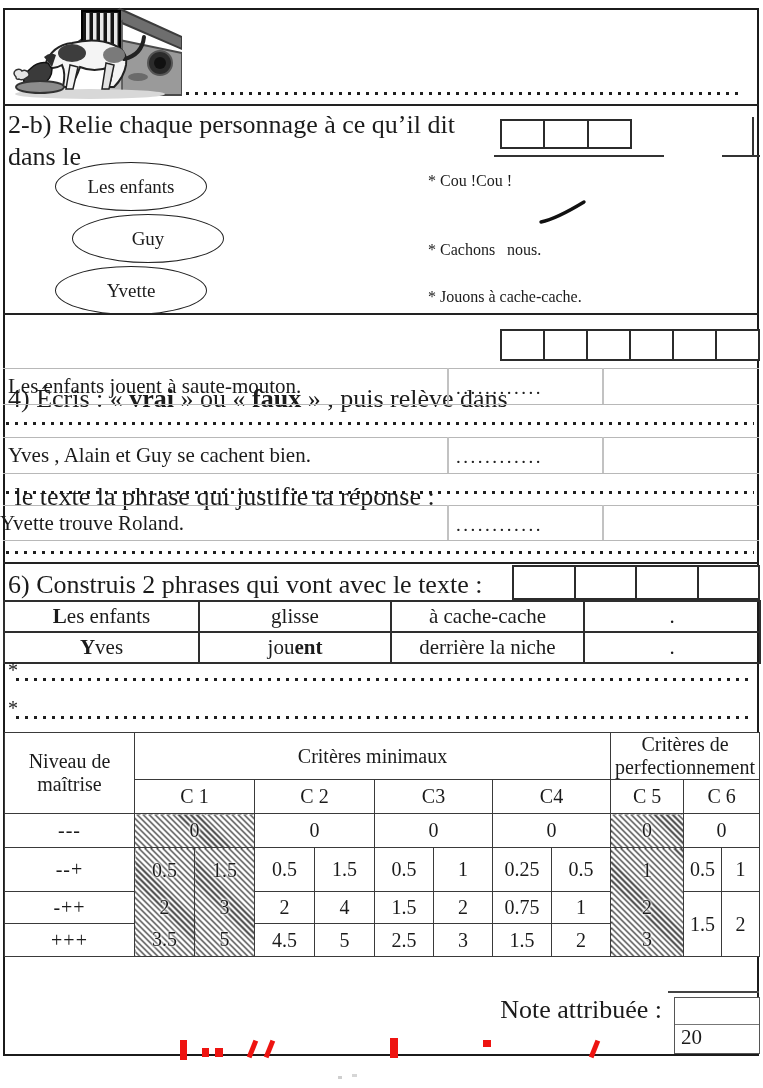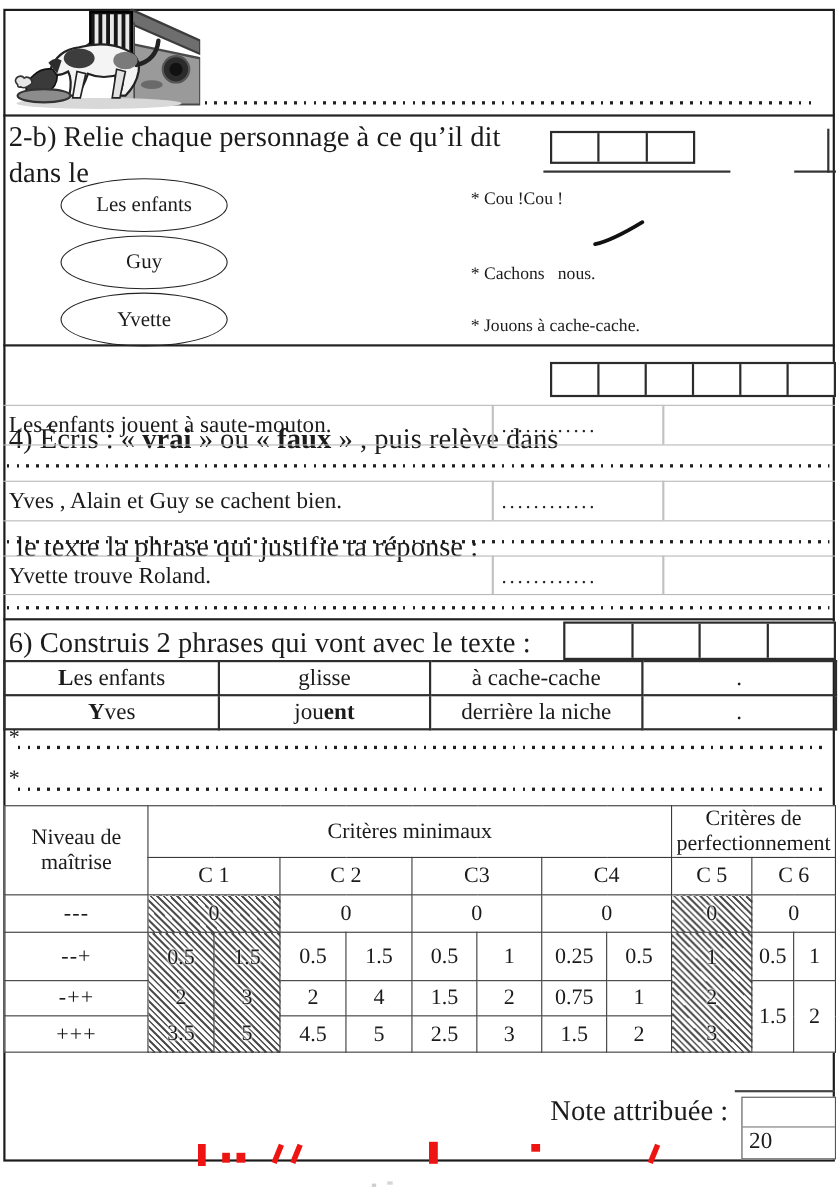--- a/index.html
+++ b/index.html
@@ -94,21 +94,21 @@
     <div></div>
     <div></div>
   </div>
   <div class="abs" style="left:494px;top:155px;width:170px;height:2px;background:#333;"></div>
   <div class="abs" style="left:752px;top:117px;width:2px;height:40px;background:#333;"></div>
   <div class="abs" style="left:722px;top:155px;width:38px;height:2px;background:#333;"></div>
 
   <div class="abs oval" style="left:55px;top:162px;width:150px;height:47px;">
     <span>Les enfants</span>
   </div>
-  <div class="abs oval" style="left:55px;top:214px;width:150px;height:47px;">
+  <div class="abs oval" style="left:72px;top:214px;width:150px;height:47px;">
     <span>Guy</span>
   </div>
   <div class="abs oval" style="left:55px;top:266px;width:150px;height:47px;">
     <span>Yvette</span>
   </div>
 
   <div class="abs saying" style="left:428px;top:172px;">* Cou !Cou !</div>
   <div class="abs saying" style="left:428px;top:241px;">* Cachons   nous.</div>
   <div class="abs saying" style="left:428px;top:288px;">* Jouons à cache-cache.</div>
 
@@ -142,21 +142,21 @@
 
   <div class="abs grayline" style="left:3px;top:437px;width:756px;"></div>
   <div class="abs statement" style="left:8px;top:443px;">Yves , Alain et Guy se cachent bien.</div>
   <div class="abs vsep" style="left:447px;top:437px;height:36px;"></div>
   <div class="abs vsep" style="left:602px;top:437px;height:36px;"></div>
   <div class="abs ansdots" style="left:456px;top:446px;">............</div>
   <div class="abs grayline" style="left:3px;top:473px;width:756px;"></div>
   <div class="abs dots" style="left:6px;top:491px;width:748px;"></div>
 
   <div class="abs grayline" style="left:3px;top:505px;width:756px;"></div>
-  <div class="abs statement" style="left:8px;top:511px;">Yvette trouve Roland.</div>
+  <div class="abs statement" style="left:0;top:511px;">Yvette trouve Roland.</div>
   <div class="abs vsep" style="left:447px;top:505px;height:35px;"></div>
   <div class="abs vsep" style="left:602px;top:505px;height:35px;"></div>
   <div class="abs ansdots" style="left:456px;top:514px;">............</div>
   <div class="abs grayline" style="left:3px;top:540px;width:756px;"></div>
   <div class="abs dots" style="left:6px;top:551px;width:748px;"></div>
 
   <div class="abs hline" style="left:3px;top:562px;width:756px;"></div>
 
   <div class="abs serif21" style="left:8px;top:570px;">6) Construis 2 phrases qui vont avec le texte :</div>
 

